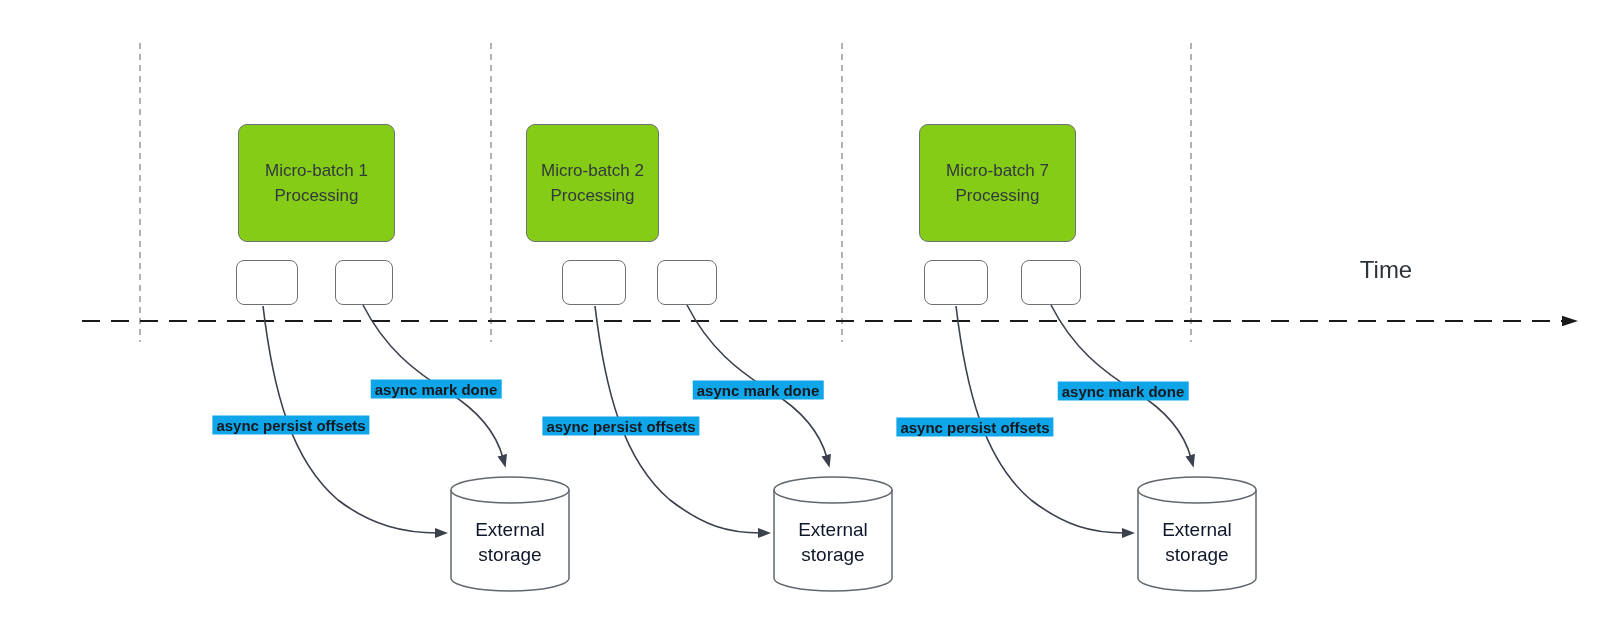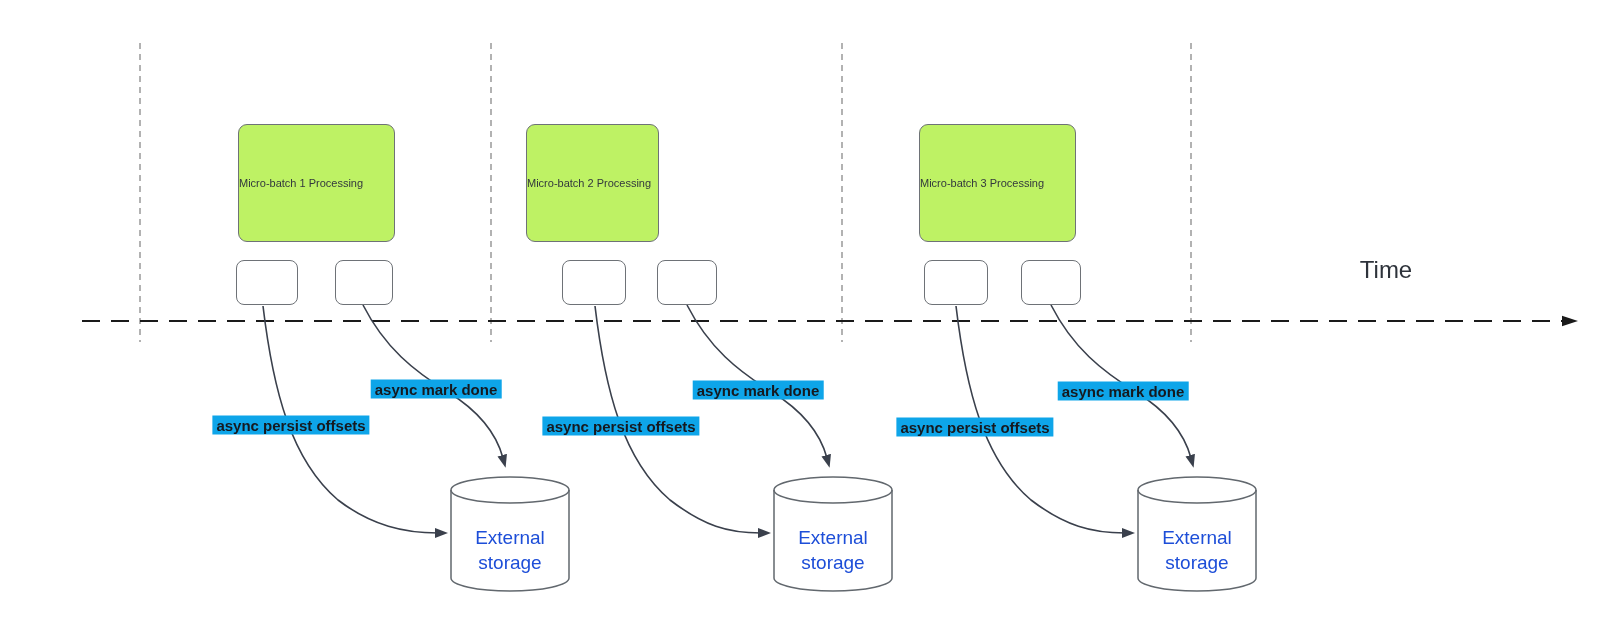--- a/index.html
+++ b/index.html
@@ -2,37 +2,37 @@
 <html><head>
 <meta charset="utf-8">
 <style>
   html,body{margin:0;padding:0;background:#ffffff;}
   #canvas{
     position:relative;width:1600px;height:642px;background:#ffffff;
     font-family:"Liberation Sans", sans-serif;overflow:hidden;
   }
   #lines{position:absolute;left:0;top:0;}
   .proc-box{
-    position:absolute;box-sizing:border-box;background:#bef264;
+    position:absolute;box-sizing:border-box;background:#84cc16;
     border:1px solid #6e7277;border-radius:9px;
     display:flex;align-items:center;justify-content:flex-start;text-align:center;
-    font-size:11px;line-height:25px;color:#33383d;
+    font-size:17px;line-height:25px;color:#33383d;
   }
   .mini-box{
     position:absolute;box-sizing:border-box;background:#ffffff;
     border:1px solid #6e7277;border-radius:8px;
   }
   .edge-label{
     position:absolute;transform:translate(-50%,-50%);
     background:#0ea5e9;padding:1px 4px;white-space:nowrap;
     font-size:15px;font-weight:700;color:#16191f;
   }
   .storage-label{
     position:absolute;width:120px;transform:translateY(-50%);
-    text-align:center;font-size:19px;line-height:25px;color:#1d4ed8;margin-top:8px;
+    text-align:center;font-size:19px;line-height:25px;color:#0f172a;
   }
   .time-label{
     position:absolute;transform:translate(-50%,-50%);
     font-size:24px;color:#2e333b;
   }
 </style>
 </head>
 <body>
 
 <div id="canvas">
@@ -101,21 +101,21 @@
     </div>
     <div class="mini-box" style="left:562px;top:260px;width:64px;height:45px"></div>
     <div class="mini-box" style="left:657px;top:260px;width:60px;height:45px"></div>
     <div class="edge-label" style="left:621px;top:426px">async persist offsets</div>
     <div class="edge-label" style="left:758px;top:390px">async mark done</div>
     <div class="storage-label" style="left:773px;top:542px">External storage</div>
   </section>
 
   <section>
     <div class="proc-box" style="left:919px;top:124px;width:157px;height:118px">
-      <span>Micro-batch 3 Processing</span>
+      <span>Micro-batch 7 Processing</span>
     </div>
     <div class="mini-box" style="left:924px;top:260px;width:64px;height:45px"></div>
     <div class="mini-box" style="left:1021px;top:260px;width:60px;height:45px"></div>
     <div class="edge-label" style="left:975px;top:427px">async persist offsets</div>
     <div class="edge-label" style="left:1123px;top:391px">async mark done</div>
     <div class="storage-label" style="left:1137px;top:542px">External storage</div>
   </section>
 
   <div class="time-label" style="left:1386px;top:270px">Time</div>
 

